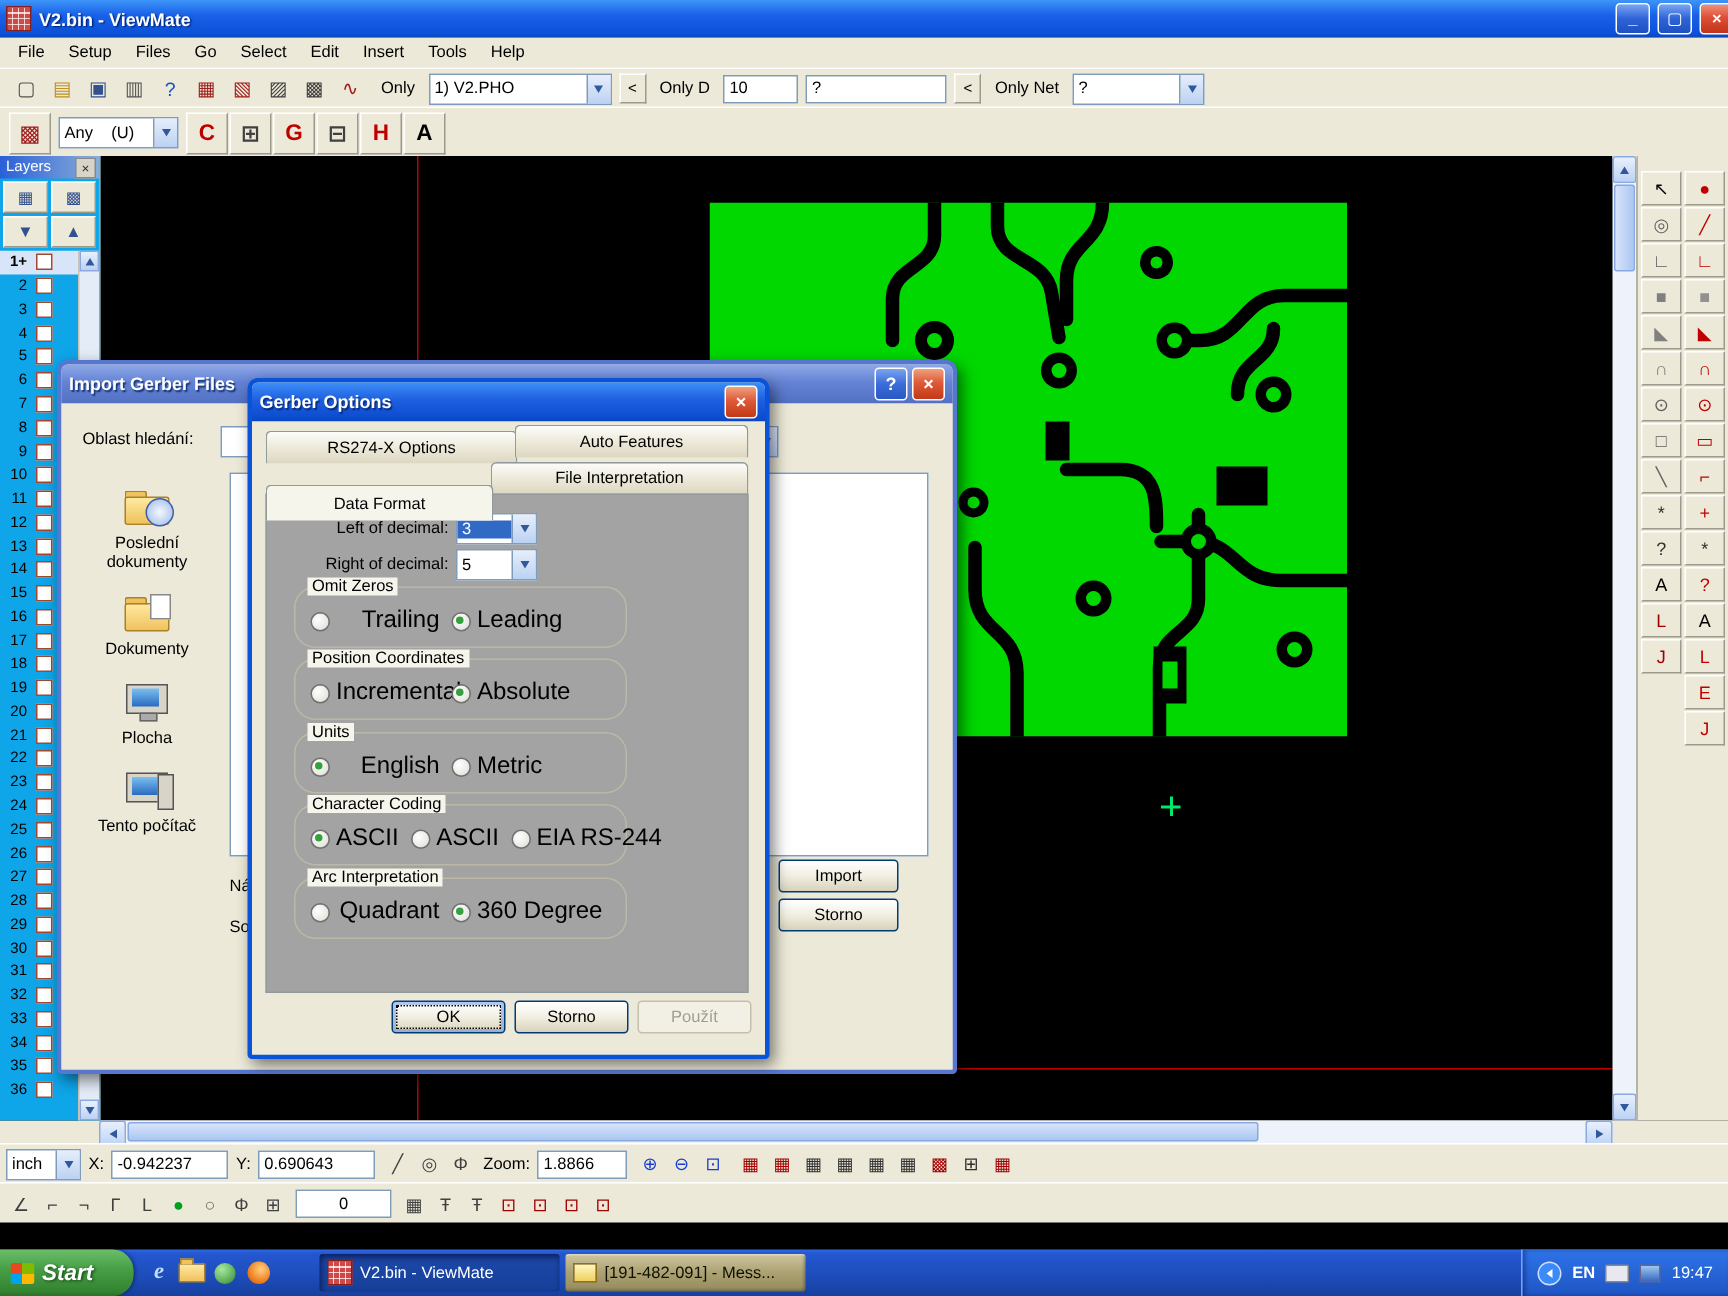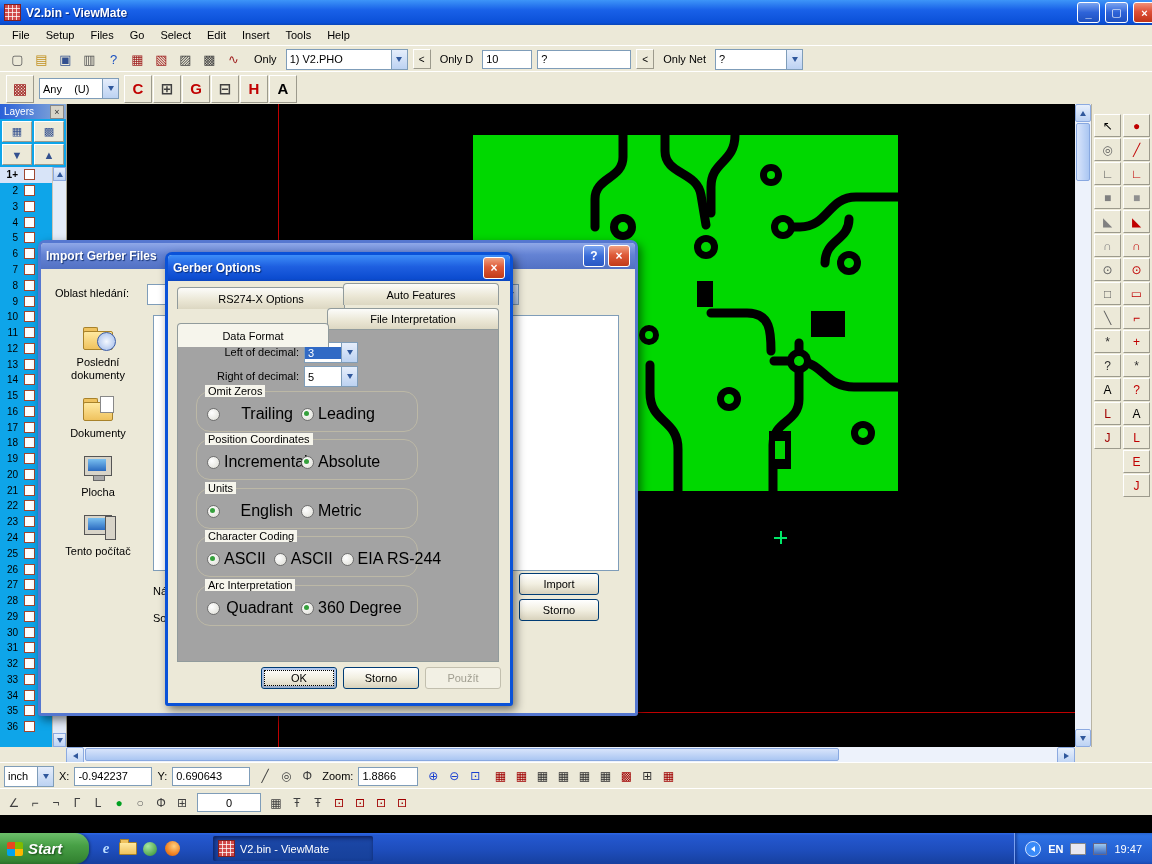--- a/index.html
+++ b/index.html
@@ -621,20 +621,24 @@
           <span class="icon-qlfolder"></span>
         </span>
       <span class="ql icon-qlgreen"></span>
       <span class="ql icon-ff"></span>
     </div>
     <div id="tasks">
         <div class="taskbtn active">
           <span class="icon-vm"></span>
           <span class="task-lbl">V2.bin - ViewMate</span>
         </div>
+        <div class="taskbtn highlight">
+          <span class="icon-msg"></span>
+          <span class="task-lbl">[191-482-091] - Mess...</span>
+        </div>
       </div>
     <div id="tray">
       <span class="tray-chevron"></span>
       <span id="tray-lang">EN</span>
       <span class="kbdi"></span>
       <span class="neti"></span>
       <span id="clock">19:47</span>
     </div>
   </div>
 

